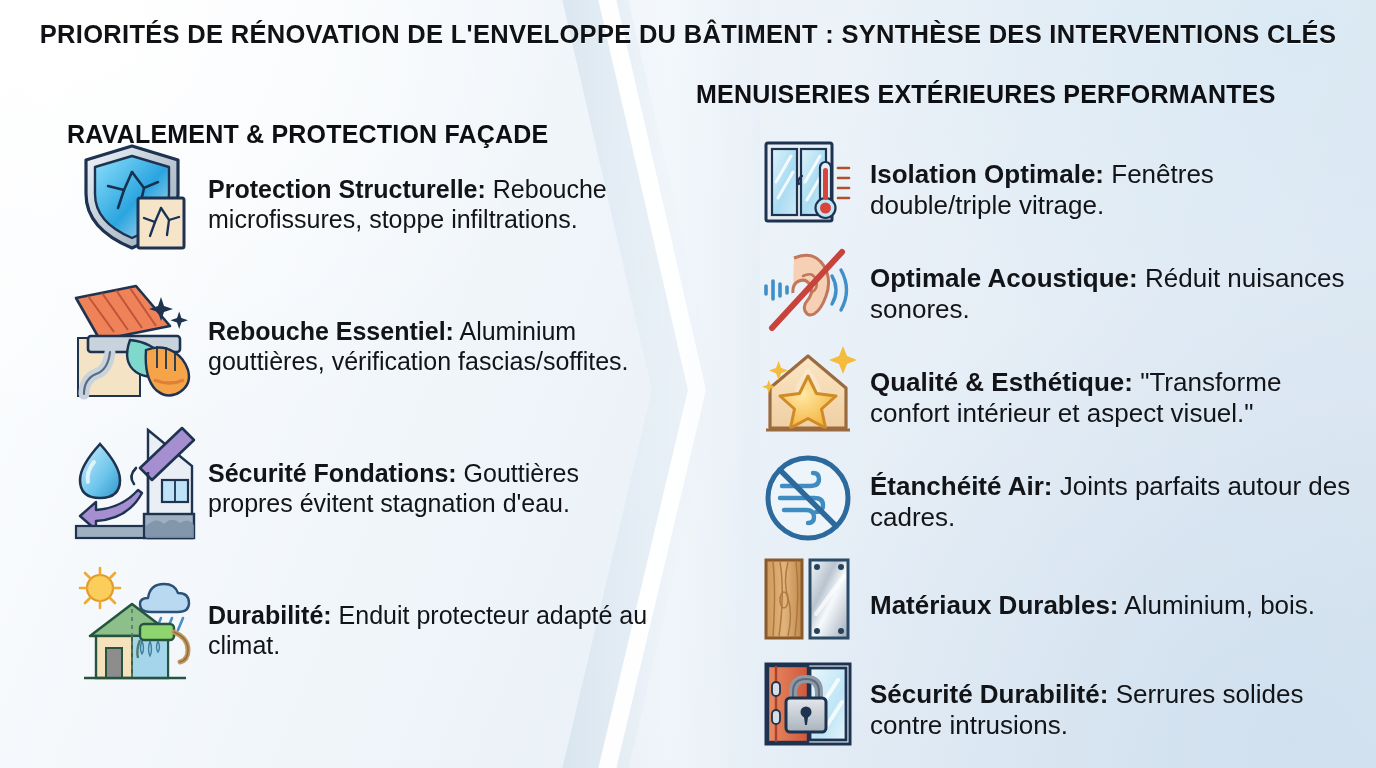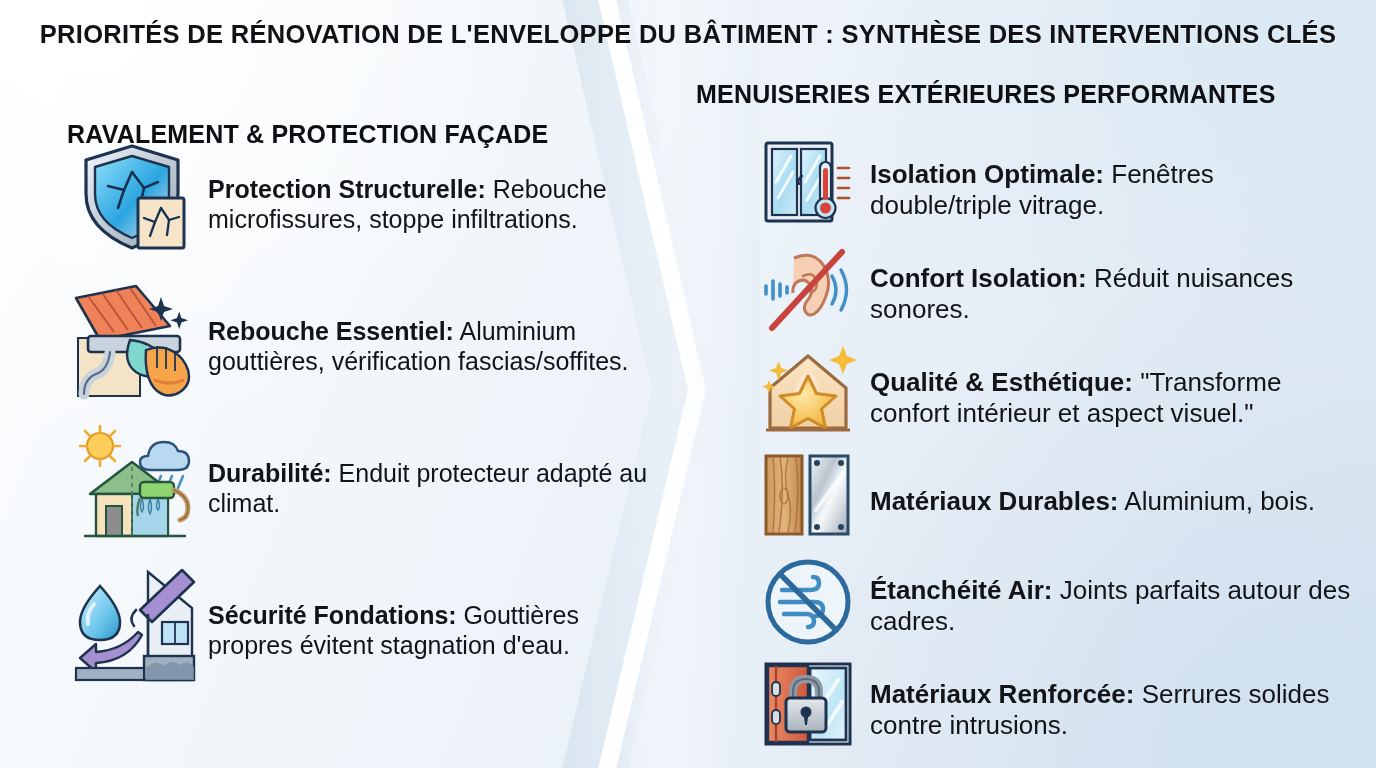--- a/index.html
+++ b/index.html
@@ -228,20 +228,50 @@
       </span>
       <span class="item-text">
         <span class="lead">Rebouche Essentiel:</span>
         <span class="body"> Aluminium gouttières, vérification fascias/soffites.</span>
       </span>
     </div>
 
     <div class="item">
       <span class="icon-box">
         <svg viewBox="0 0 120 120" width="120" height="120">
+          <defs>
+            <linearGradient id="dropG" x1="0" y1="0" x2="1" y2="1">
+              <stop offset="0%" stop-color="#cdeefc"></stop>
+                <stop offset="60%" stop-color="#6cc5ec"></stop>
+              <stop offset="100%" stop-color="#2e95c9"></stop>
+            </linearGradient>
+          </defs>
+          <path d="M74 8 L118 44 V116 H74 Z" fill="#e9eff5" stroke="#1d3350" stroke-width="2.4"></path>
+          <path d="M66 46 L108 6 L120 18 L78 58 Z" fill="#a58fd0" stroke="#1d3350" stroke-width="2.6" stroke-linejoin="round"></path>
+          <path d="M74 50 v62" stroke="#1d3350" stroke-width="2.4"></path>
+          <rect x="88" y="58" width="26" height="22" fill="#bfe3f6" stroke="#1d3350" stroke-width="2.2"></rect>
+          <path d="M101 58 v22" stroke="#1d3350" stroke-width="1.8"></path>
+          <path d="M26 22 q20 22 20 36 q0 18 -20 18 q-20 0 -20 -18 q0 -14 20 -36 Z" fill="url(#dropG)" stroke="#1d3350" stroke-width="2.6"></path>
+          <path d="M20 40 q-8 10 -6 20" fill="none" stroke="#ffffff" stroke-width="4" opacity="0.7" stroke-linecap="round"></path>
+          <path d="M62 46 q-8 8 -2 16" fill="none" stroke="#1d3350" stroke-width="2.6" stroke-linecap="round"></path>
+          <path d="M64 68 q-16 18 -42 20 l0 -8 l-16 14 l16 14 l0 -9 q32 -2 46 -28 Z" fill="#a58fd0" stroke="#1d3350" stroke-width="2.4" stroke-linejoin="round"></path>
+          <rect x="70" y="92" width="50" height="24" fill="#9fb0c1" stroke="#1d3350" stroke-width="2.4"></rect>
+          <path d="M72 104 q10 -10 18 -2 q8 -8 16 -1 q8 -6 14 2 v13 H72 Z" fill="#7e93a8" opacity="0.85"></path>
+          <rect x="2" y="104" width="68" height="12" fill="#9fb0c1" stroke="#1d3350" stroke-width="2.2"></rect>
+        </svg>
+      </span>
+      <span class="item-text">
+        <span class="lead">Sécurité Fondations:</span>
+        <span class="body"> Gouttières propres évitent stagnation d'eau.</span>
+      </span>
+    </div>
+
+    <div class="item">
+      <span class="icon-box">
+        <svg viewBox="0 0 120 120" width="120" height="120">
           <g>
             <circle cx="26" cy="24" r="13" fill="#fbcd5a" stroke="#e09a28" stroke-width="2.2"></circle>
             <g stroke="#f0a92e" stroke-width="2.6" stroke-linecap="round">
               <path d="M26 4 v7"></path>
                 <path d="M26 37 v7"></path>
                 <path d="M6 24 h7"></path>
                 <path d="M39 24 h7"></path>
               <path d="M11 9 l5 5"></path>
                 <path d="M36 34 l5 5"></path>
                 <path d="M41 9 l-5 5"></path>
@@ -275,50 +305,20 @@
           </g>
           <path d="M10 114 h102" stroke="#25553f" stroke-width="2.4"></path>
         </svg>
       </span>
       <span class="item-text">
         <span class="lead">Durabilité:</span>
         <span class="body"> Enduit protecteur adapté au climat.</span>
       </span>
     </div>
 
-    <div class="item">
-      <span class="icon-box">
-        <svg viewBox="0 0 120 120" width="120" height="120">
-          <defs>
-            <linearGradient id="dropG" x1="0" y1="0" x2="1" y2="1">
-              <stop offset="0%" stop-color="#cdeefc"></stop>
-                <stop offset="60%" stop-color="#6cc5ec"></stop>
-              <stop offset="100%" stop-color="#2e95c9"></stop>
-            </linearGradient>
-          </defs>
-          <path d="M74 8 L118 44 V116 H74 Z" fill="#e9eff5" stroke="#1d3350" stroke-width="2.4"></path>
-          <path d="M66 46 L108 6 L120 18 L78 58 Z" fill="#a58fd0" stroke="#1d3350" stroke-width="2.6" stroke-linejoin="round"></path>
-          <path d="M74 50 v62" stroke="#1d3350" stroke-width="2.4"></path>
-          <rect x="88" y="58" width="26" height="22" fill="#bfe3f6" stroke="#1d3350" stroke-width="2.2"></rect>
-          <path d="M101 58 v22" stroke="#1d3350" stroke-width="1.8"></path>
-          <path d="M26 22 q20 22 20 36 q0 18 -20 18 q-20 0 -20 -18 q0 -14 20 -36 Z" fill="url(#dropG)" stroke="#1d3350" stroke-width="2.6"></path>
-          <path d="M20 40 q-8 10 -6 20" fill="none" stroke="#ffffff" stroke-width="4" opacity="0.7" stroke-linecap="round"></path>
-          <path d="M62 46 q-8 8 -2 16" fill="none" stroke="#1d3350" stroke-width="2.6" stroke-linecap="round"></path>
-          <path d="M64 68 q-16 18 -42 20 l0 -8 l-16 14 l16 14 l0 -9 q32 -2 46 -28 Z" fill="#a58fd0" stroke="#1d3350" stroke-width="2.4" stroke-linejoin="round"></path>
-          <rect x="70" y="92" width="50" height="24" fill="#9fb0c1" stroke="#1d3350" stroke-width="2.4"></rect>
-          <path d="M72 104 q10 -10 18 -2 q8 -8 16 -1 q8 -6 14 2 v13 H72 Z" fill="#7e93a8" opacity="0.85"></path>
-          <rect x="2" y="104" width="68" height="12" fill="#9fb0c1" stroke="#1d3350" stroke-width="2.2"></rect>
-        </svg>
-      </span>
-      <span class="item-text">
-        <span class="lead">Sécurité Fondations:</span>
-        <span class="body"> Gouttières propres évitent stagnation d'eau.</span>
-      </span>
-    </div>
-
   </div>
 
   <div class="column right">
 
     <div class="item">
       <span class="icon-box">
         <svg viewBox="0 0 96 96" width="96" height="96">
           <defs>
             <linearGradient id="glassG" x1="0" y1="0" x2="1" y2="1">
               <stop offset="0%" stop-color="#dff2fb"></stop>
@@ -368,21 +368,21 @@
           <g stroke="#3f8fc9" stroke-width="3.6" stroke-linecap="round">
             <path d="M6 44 v8"></path>
               <path d="M13 39 v18"></path>
               <path d="M20 42 v12"></path>
               <path d="M27 45 v6"></path>
           </g>
           <path d="M12 86 L82 10" stroke="#c8433c" stroke-width="6" stroke-linecap="round"></path>
         </svg>
       </span>
       <span class="item-text">
-        <span class="lead">Confort Isolation:</span>
+        <span class="lead">Optimale Acoustique:</span>
         <span class="body"> Réduit nuisances sonores.</span>
       </span>
     </div>
 
     <div class="item">
       <span class="icon-box">
         <svg viewBox="0 0 96 96" width="96" height="96">
           <defs>
             <linearGradient id="houseG" x1="0" y1="0" x2="0" y2="1">
               <stop offset="0%" stop-color="#fbe6c4"></stop>
@@ -406,20 +406,38 @@
       </span>
       <span class="item-text">
         <span class="lead">Qualité &amp; Esthétique:</span>
         <span class="body"> "Transforme confort intérieur et aspect visuel."</span>
       </span>
     </div>
 
     <div class="item">
       <span class="icon-box">
         <svg viewBox="0 0 96 96" width="96" height="96">
+          <circle cx="48" cy="48" r="40" fill="#eef5fa" stroke="#2c6a9e" stroke-width="5"></circle>
+          <g stroke="#3f8cc2" stroke-width="4.4" fill="none" stroke-linecap="round">
+            <path d="M22 36 h28 q9 0 9 -7 q0 -6 -6 -6"></path>
+            <path d="M20 48 h34 q9 0 9 7 q0 7 -7 7"></path>
+            <path d="M24 60 h22 q8 0 8 7 q0 6 -6 6"></path>
+          </g>
+          <path d="M20 20 L76 76" stroke="#2c6a9e" stroke-width="5.5" stroke-linecap="round"></path>
+        </svg>
+      </span>
+      <span class="item-text">
+        <span class="lead">Étanchéité Air:</span>
+        <span class="body"> Joints parfaits autour des cadres.</span>
+      </span>
+    </div>
+
+    <div class="item">
+      <span class="icon-box">
+        <svg viewBox="0 0 96 96" width="96" height="96">
           <defs>
             <linearGradient id="woodG" x1="0" y1="0" x2="1" y2="0">
               <stop offset="0%" stop-color="#cf9a5c"></stop>
                 <stop offset="50%" stop-color="#e0b47d"></stop>
               <stop offset="100%" stop-color="#c28a4c"></stop>
             </linearGradient>
             <linearGradient id="alumG" x1="0" y1="0" x2="1" y2="1">
               <stop offset="0%" stop-color="#f4f7fa"></stop>
                 <stop offset="35%" stop-color="#b9c4cf"></stop>
               <stop offset="55%" stop-color="#f7fafc"></stop>
@@ -448,38 +466,20 @@
       </span>
       <span class="item-text">
         <span class="lead">Matériaux Durables:</span>
         <span class="body"> Aluminium, bois.</span>
       </span>
     </div>
 
     <div class="item">
       <span class="icon-box">
         <svg viewBox="0 0 96 96" width="96" height="96">
-          <circle cx="48" cy="48" r="40" fill="#eef5fa" stroke="#2c6a9e" stroke-width="5"></circle>
-          <g stroke="#3f8cc2" stroke-width="4.4" fill="none" stroke-linecap="round">
-            <path d="M22 36 h28 q9 0 9 -7 q0 -6 -6 -6"></path>
-            <path d="M20 48 h34 q9 0 9 7 q0 7 -7 7"></path>
-            <path d="M24 60 h22 q8 0 8 7 q0 6 -6 6"></path>
-          </g>
-          <path d="M20 20 L76 76" stroke="#2c6a9e" stroke-width="5.5" stroke-linecap="round"></path>
-        </svg>
-      </span>
-      <span class="item-text">
-        <span class="lead">Étanchéité Air:</span>
-        <span class="body"> Joints parfaits autour des cadres.</span>
-      </span>
-    </div>
-
-    <div class="item">
-      <span class="icon-box">
-        <svg viewBox="0 0 96 96" width="96" height="96">
           <defs>
             <linearGradient id="doorRed" x1="0" y1="0" x2="1" y2="0">
               <stop offset="0%" stop-color="#e88a63"></stop>
                 <stop offset="100%" stop-color="#d1583c"></stop>
             </linearGradient>
             <linearGradient id="doorGlass" x1="0" y1="0" x2="1" y2="1">
               <stop offset="0%" stop-color="#eaf7fd"></stop>
                 <stop offset="60%" stop-color="#bfe6f6"></stop>
               <stop offset="100%" stop-color="#e6f4fb"></stop>
             </linearGradient>
@@ -499,20 +499,20 @@
           <rect x="12" y="24" width="8" height="14" rx="4" fill="#d7dde3" stroke="#1d3350" stroke-width="1.8"></rect>
           <rect x="12" y="52" width="8" height="14" rx="4" fill="#d7dde3" stroke="#1d3350" stroke-width="1.8"></rect>
           <path d="M33 42 v-8 q0 -13 13 -13 q13 0 13 13 v8" fill="none" stroke="#8e99a4" stroke-width="8"></path>
           <path d="M33 42 v-8 q0 -13 13 -13 q13 0 13 13 v8" fill="none" stroke="#1d3350" stroke-width="2" opacity="0.45"></path>
           <rect x="26" y="40" width="40" height="34" rx="4" fill="url(#lockG)" stroke="#1d3350" stroke-width="3"></rect>
           <circle cx="46" cy="54" r="5.5" fill="#1d3350"></circle>
           <path d="M43.5 56 h5 l-1.6 11 h-1.8 Z" fill="#1d3350"></path>
         </svg>
       </span>
       <span class="item-text">
-        <span class="lead">Matériaux Renforcée:</span>
+        <span class="lead">Sécurité Durabilité:</span>
         <span class="body"> Serrures solides contre intrusions.</span>
       </span>
     </div>
 
   </div>
 
 </div>
 
 </body></html>

